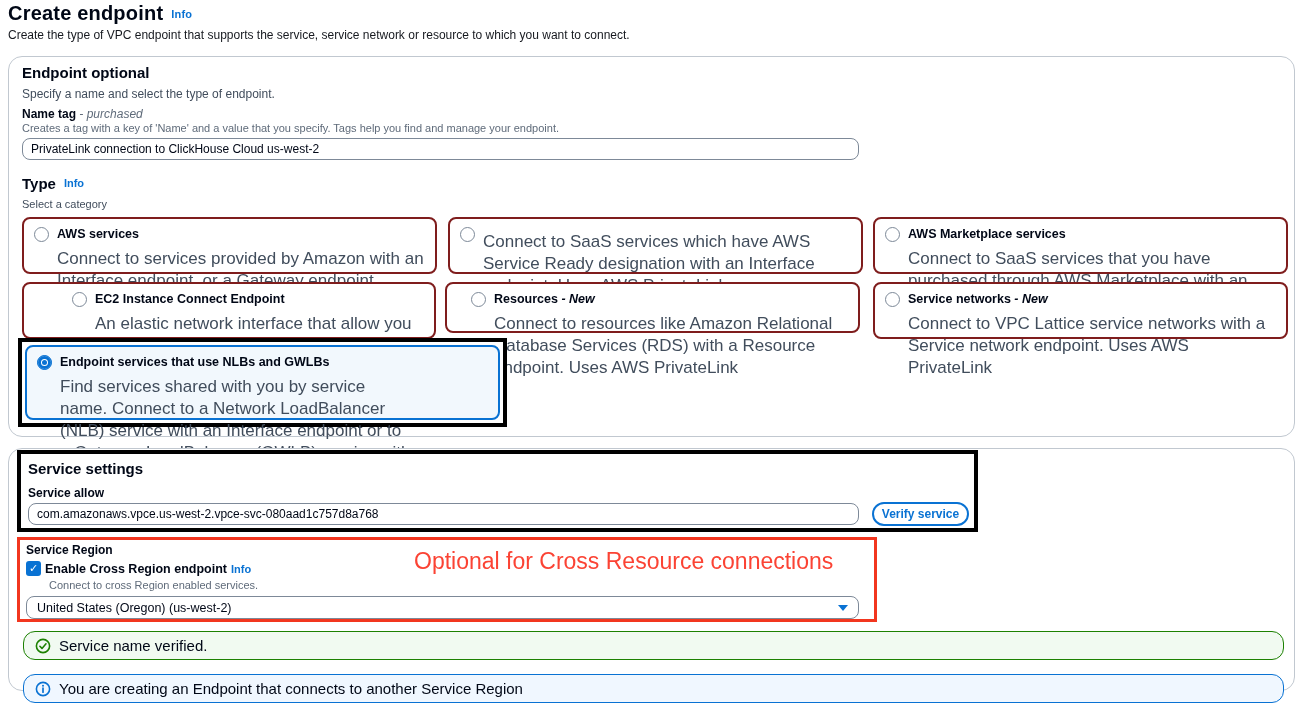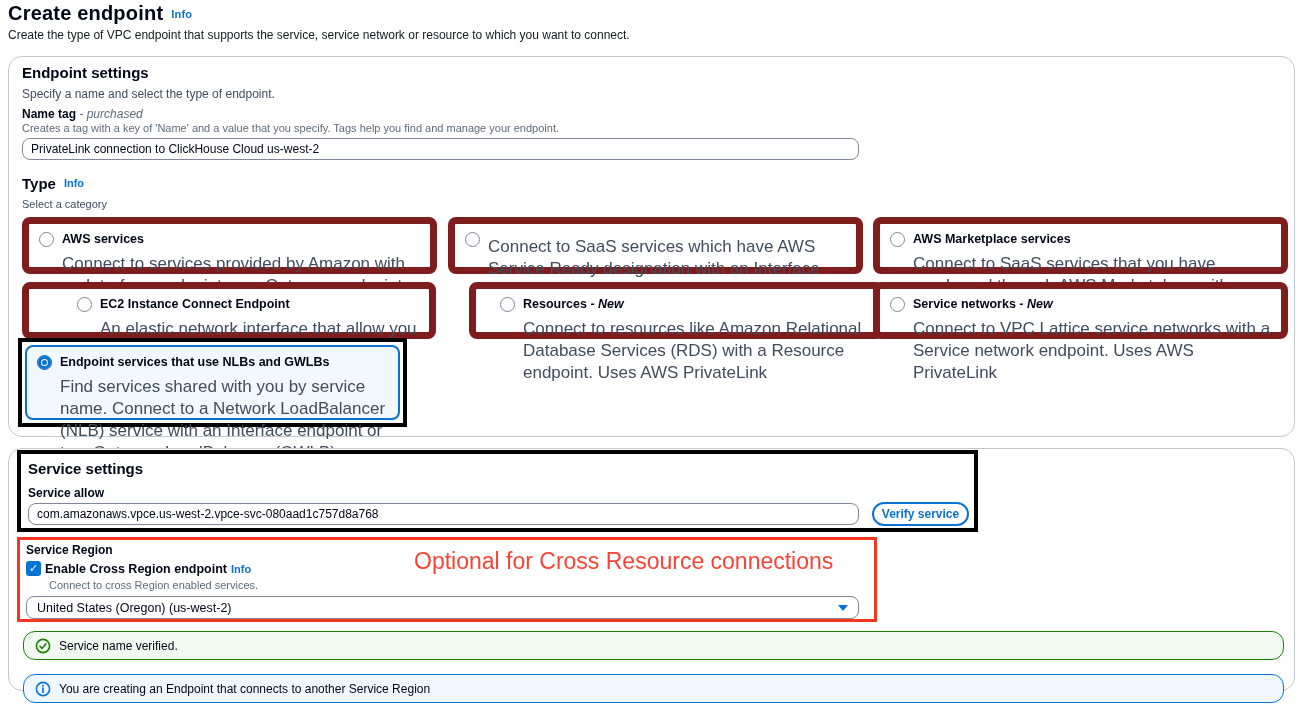--- a/index.html
+++ b/index.html
@@ -22,21 +22,21 @@
   .sec-sub { font-size:12px; color:#414d5c; }
   .fld-label { font-size:12px; font-weight:bold; }
   .fld-opt { font-size:12px; font-style:italic; color:#5f6b7a; font-weight:normal; }
   .fld-desc { font-size:11px; color:#5f6b7a; }
 
   .text-input { border:1px solid #7d8998; border-radius:8px; height:22px; font-size:12px;
     padding:0 8px; color:#000716; background:#fff; width:100%;
     font-family:"Liberation Sans","DejaVu Sans",sans-serif; }
 
   
-  .tile { border:7px solid #7f1d1d; border-radius:8px; background:#fff; display:flex;
+  .tile { border:2px solid #7f1d1d; border-radius:8px; background:#fff; display:flex;
     padding:7px 10px 0 10px; gap:8px; cursor:pointer; }
   .tile-label { font-size:12.5px; font-weight:bold; line-height:1.35; }
   .tile-label .new-sfx { font-style:italic; }
   .tile-desc { font-size:17px; color:#414d5c; line-height:1.3; margin-top:5px; }
   .radio { width:15px; height:15px; min-width:15px; border:1.5px solid #7d8998; border-radius:50%;
     margin-top:1px; background:#fff; }
   .radio.on { border:1.5px solid #0972d3; background:#0972d3; box-shadow:inset 0 0 0 3px #0972d3, inset 0 0 0 8px #fff; position:relative; }
   .radio.on::after { content:""; position:absolute; left:3.5px; top:3.5px; width:5px; height:5px;
     border-radius:50%; background:#0972d3; }
   .black-frame { border:4px solid #000; background:#fff; }
@@ -52,35 +52,35 @@
   .checkbox { width:15px; height:15px; min-width:15px; background:#0972d3; border-radius:3px;
     color:#fff; font-size:11px; line-height:15px; text-align:center; cursor:pointer; }
   .checkbox::after { content:"\2713"; font-weight:bold; }
   .select { border:1px solid #7d8998; border-radius:8px; background:#fff; height:23px;
     display:flex; align-items:center; padding:0 10px; font-size:12.5px; cursor:pointer; }
   .select .caret { margin-left:auto; width:0; height:0; border-left:5px solid transparent;
     border-right:5px solid transparent; border-top:6px solid #0972d3; }
 
   
   .banner { border-radius:12px; display:flex; align-items:center; gap:8px; padding:0 11px;
-    font-size:12px; color:#000716; }
+    font-size:15px; color:#000716; }
   .banner.success { background:#f1faf1; border:1px solid #1d8102; }
   .banner.info { background:#f0f7ff; border:1px solid #0972d3; }
   .ico { display:inline-flex; }
 </style>
 </head>
 <body>
 
 <div id="canvas">
 
   <h1 class="abs page-title"><span>Create endpoint</span><span class="info-link">Info</span></h1>
   <div class="abs page-sub">Create the type of VPC endpoint that supports the service, service network or resource to which you want to connect.</div>
 
   <section id="card1" class="abs card">
-    <div class="abs sec-title" style="left:13px; top:7px;">Endpoint settings</div>
+    <div class="abs sec-title" style="left:13px; top:7px;">Endpoint optional</div>
     <div class="abs sec-sub" style="left:13px; top:30px;">Specify a name and select the type of endpoint.</div>
 
     <div class="abs fld-label" style="left:13px; top:50px;"><span>Name tag</span><span class="fld-opt"> - purchased</span></div>
     <div class="abs fld-desc" style="left:13px; top:65px;">Creates a tag with a key of 'Name' and a value that you specify. Tags help you find and manage your endpoint.</div>
     <input class="abs text-input" style="left: 13px; top: 81px; width: 837px;" value="PrivateLink connection to ClickHouse Cloud us-west-2">
 
     <div class="abs sec-title" style="left:13px; top:118px;"><span>Type</span><span class="info-link">Info</span></div>
     <div class="abs fld-desc" style="left:13px; top:141px; color:#414d5c;">Select a category</div>
 
     <div class="abs tile" style="left:13px; top:160px; width:415px; height:57px;">
@@ -104,36 +104,36 @@
       </div>
     </div>
 
     <div class="abs tile" style="left:13px; top:225px; width:414px; height:57px;padding-left:48px;">
       <span class="radio"></span>
       <div>
         <div class="tile-label">EC2 Instance Connect Endpoint</div>
         <div class="tile-desc">An elastic network interface that allow you to connect to resources in a private subnet</div>
       </div>
     </div>
-    <div class="abs tile" style="left:460px; top:225px; width:415px; height:57px;padding-left:24px;">
+    <div class="abs tile" style="left:436px; top:225px; width:415px; height:51px;padding-left:24px;">
       <span class="radio"></span>
       <div>
         <div class="tile-label"><span>Resources </span><span class="new-sfx">- New</span></div>
         <div class="tile-desc">Connect to resources like Amazon Relational Database Services (RDS) with a Resource endpoint. Uses AWS PrivateLink</div>
       </div>
     </div>
     <div class="abs tile" style="left:864px; top:225px; width:415px; height:57px;">
       <span class="radio"></span>
       <div>
         <div class="tile-label"><span>Service networks </span><span class="new-sfx">- New</span></div>
         <div class="tile-desc">Connect to VPC Lattice service networks with a Service network endpoint. Uses AWS PrivateLink</div>
       </div>
     </div>
 
-    <div class="abs black-frame" style="left:9px; top:281px; width:389px; height:89px; padding:3px;">
+    <div class="abs black-frame" style="left:9px; top:281px; width:489px; height:89px; padding:3px;">
       <div class="tile selected" style="width:100%; height:100%;">
         <span class="radio on"></span>
         <div>
           <div class="tile-label">Endpoint services that use NLBs and GWLBs</div>
           <div class="tile-desc" style="max-width:355px;">Find services shared with you by service name. Connect to a Network LoadBalancer (NLB) service with an Interface endpoint or to a Gateway LoadBalancer (GWLB) service with a Gateway Load Balancer endpoint</div>
         </div>
       </div>
     </div>
   </section>
 

